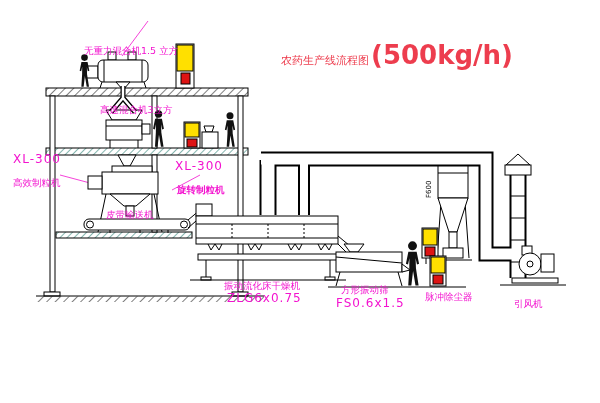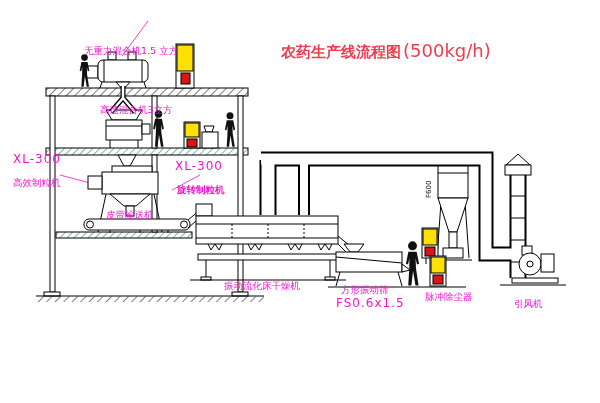--- a/index.html
+++ b/index.html
@@ -4,22 +4,22 @@
 <style>
   html,body{margin:0;padding:0;background:#fff;}
   .stage{position:relative;width:600px;height:403px;background:#fff;overflow:hidden;
          font-family:"DejaVu Sans",sans-serif;}
   .stage svg{position:absolute;left:0;top:0;}
   .lbl{position:absolute;color:var(--magenta);white-space:nowrap;line-height:1.05;}
   .fs9{font-size:9.5px;}
   .fs15{font-size:12px;letter-spacing:1px;}
   .title{position:absolute;left:281px;top:40px;display:flex;align-items:baseline;gap:2px;
          color:var(--title_red);white-space:nowrap;}
-  .t1{font-size:15px;font-weight:bold;}
-  .t2{font-size:18px;}
+  .t1{font-size:11px;font-weight:normal;}
+  .t2{font-size:26px;font-weight:bold;}
 </style>
 </head>
 <body>
 
 <div class="stage">
 
 <svg width="600" height="403" viewBox="0 0 600 403">
   <defs>
     <pattern id="hb" width="6" height="6" patternUnits="userSpaceOnUse" patternTransform="rotate(45)">
       <line x1="0" y1="0" x2="0" y2="6" style="stroke:var(--line)" stroke-width="1"></line>
@@ -216,17 +216,18 @@
   </div>
 
   <div class="lbl fs9" style="left:84px;top:16px;margin-top:30px;">无重力混合机1.5 立方</div>
   <div class="lbl fs9" style="left:100px;top:105px;">高速混合机3立方</div>
   <div class="lbl fs15" style="left:13px;top:153px;">XL-300</div>
   <div class="lbl fs9" style="left:13px;top:179px;font-family:Liberation Serif, serif;">高效制粒机</div>
   <div class="lbl fs15" style="left:175px;top:160px;">XL-300</div>
   <div class="lbl fs9" style="left:177px;top:185px;font-weight:bold;">旋转制粒机</div>
   <div class="lbl fs9" style="left:106px;top:210px;">皮带输送机</div>
   <div class="lbl fs9" style="left:224px;top:281px;">振动流化床干燥机</div>
+  <div class="lbl fs15" style="left:227px;top:292px;">ZLG6x0.75</div>
   <div class="lbl fs9" style="left:341px;top:285px;">方形振动筛</div>
   <div class="lbl fs15" style="left:336px;top:297px;">FS0.6x1.5</div>
   <div class="lbl fs9" style="left:425px;top:292px;">脉冲除尘器</div>
   <div class="lbl fs9" style="left:514px;top:299px;">引风机</div>
 </div>
 
 </body></html>

